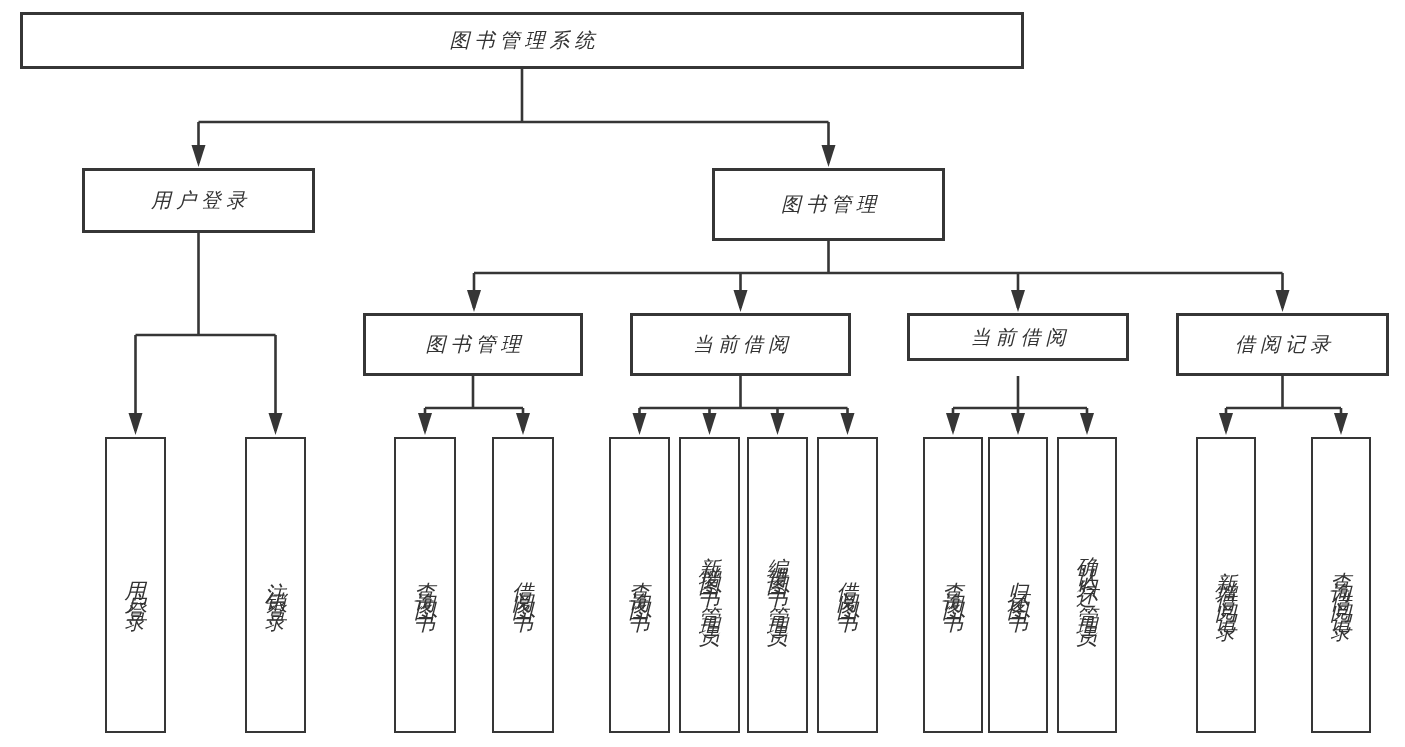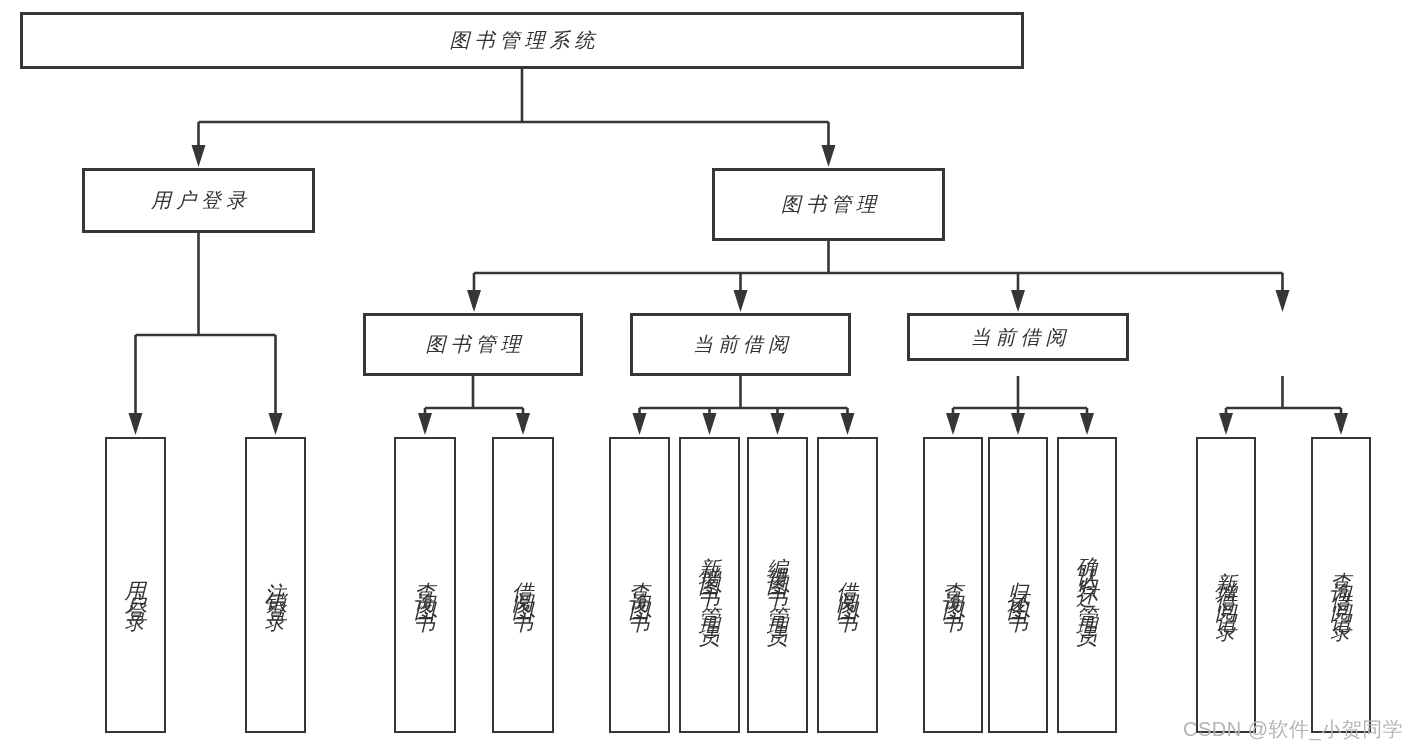--- a/index.html
+++ b/index.html
@@ -77,33 +77,33 @@
   </svg>
 
   <div class="node hnode" style="left:20px;top:12px;width:1004px;height:57px">图书管理系统</div>
 
   <div class="node hnode" style="left:82px;top:168px;width:233px;height:65px">用户登录</div>
   <div class="node hnode" style="left:712px;top:168px;width:233px;height:73px">图书管理</div>
 
   <div class="node hnode" style="left:363px;top:313px;width:220px;height:63px">图书管理</div>
   <div class="node hnode" style="left:630px;top:313px;width:221px;height:63px">当前借阅</div>
   <div class="node hnode" style="left:907px;top:313px;width:222px;height:48px">当前借阅</div>
+  <div class="node hnode" style="left:1176px;top:313px;width:213px;height:63px">借阅记录</div>
 
   <div class="node vnode" style="left:105px;top:437px;width:61px;height:296px">用户登录</div>
   <div class="node vnode" style="left:245px;top:437px;width:61px;height:296px">注销登录</div>
 
   <div class="node vnode" style="left:394px;top:437px;width:62px;height:296px">查询图书</div>
   <div class="node vnode" style="left:492px;top:437px;width:62px;height:296px">借阅图书</div>
 
   <div class="node vnode" style="left:609px;top:437px;width:61px;height:296px">查询图书</div>
   <div class="node vnode" style="left:679px;top:437px;width:61px;height:296px">新增图书（管理员）</div>
   <div class="node vnode" style="left:747px;top:437px;width:61px;height:296px">编辑图书（管理员）</div>
   <div class="node vnode" style="left:817px;top:437px;width:61px;height:296px">借阅图书</div>
 
   <div class="node vnode" style="left:923px;top:437px;width:60px;height:296px">查询图书</div>
   <div class="node vnode" style="left:988px;top:437px;width:60px;height:296px">归还图书</div>
   <div class="node vnode" style="left:1057px;top:437px;width:60px;height:296px">确认归还（管理员）</div>
 
   <div class="node vnode" style="left:1196px;top:437px;width:60px;height:296px">新增借阅记录</div>
   <div class="node vnode" style="left:1311px;top:437px;width:60px;height:296px">查询借阅记录</div>
 
-  <div id="watermark">CSDN @软件_小贺同学</div>
 </div>
 
 </body></html>

